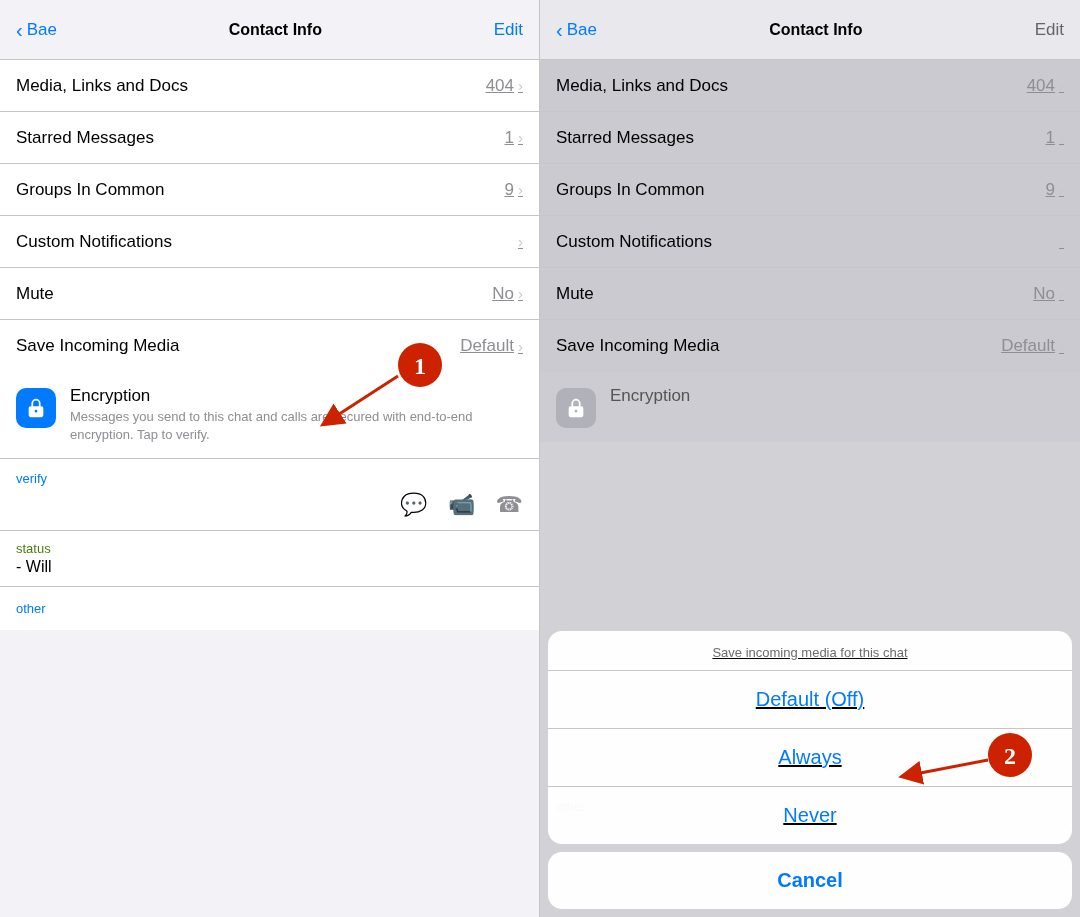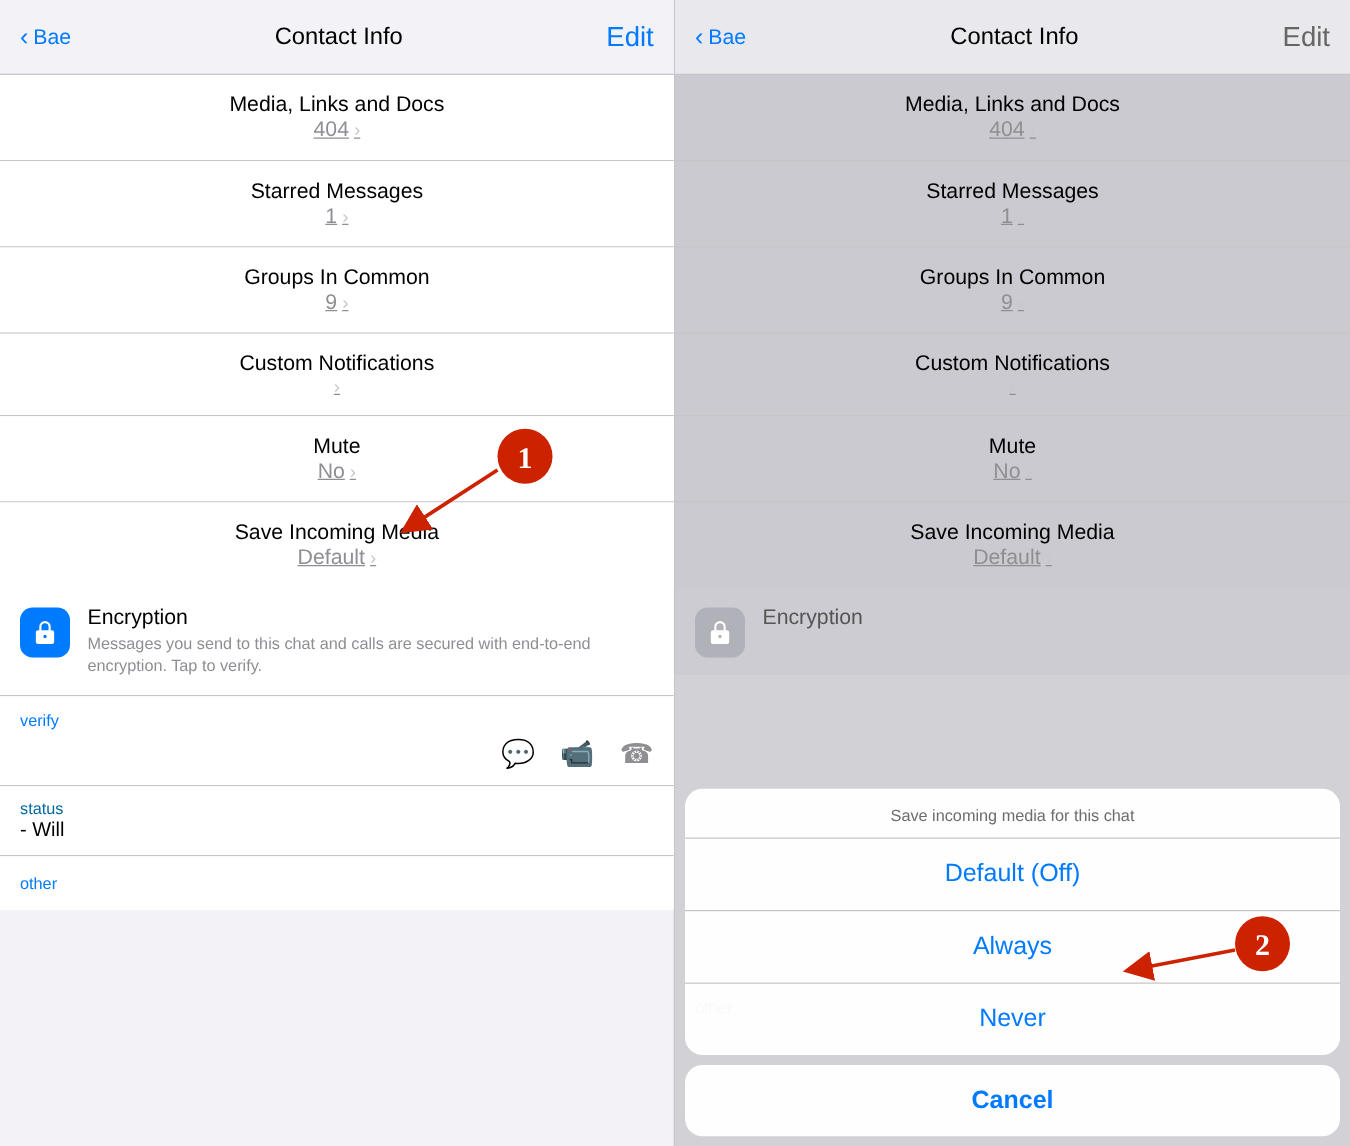--- a/index.html
+++ b/index.html
@@ -56,46 +56,45 @@
       gap: 4px;
     }
 
     .nav-chevron {
       font-size: 20px;
       color: #007aff;
       line-height: 1;
     }
 
     .nav-title {
-      font-size: 19px;
-      font-weight: 400;
+      font-size: 16px;
+      font-weight: 700;
       color: #000;
     }
 
     .nav-edit {
       color: #007aff;
-      font-size: 22px;
+      font-size: 17px;
       cursor: pointer;
     }
 
     
     .list-section {
       background: #fff;
       margin-top: 0;
     }
 
     .list-row {
       display: flex;
       align-items: center;
       justify-content: space-between;
       padding: 14px 16px;
       border-bottom: 1px solid #c6c6c8;
       background: #fff;
       min-height: 52px;
-      flex-direction: column;
     }
 
     .list-row:last-child {
       border-bottom: none;
     }
 
     .row-label {
       font-size: 17px;
       color: #000;
     }
@@ -182,21 +181,21 @@
     }
 
     .status-field {
       background: #fff;
       padding: 10px 16px;
       border-bottom: 1px solid #c6c6c8;
     }
 
     .status-label {
       font-size: 13px;
-      color: #0369a1;
+      color: #4d7c0f;
     }
 
     .status-value {
       font-size: 16px;
       color: #000;
       margin-top: 2px;
     }
 
     .other-field {
       background: #fff;
@@ -244,20 +243,21 @@
       right: 0;
       z-index: 10;
       padding: 0 8px 8px;
     }
 
     .action-sheet-main {
       background: rgba(255,255,255,0.97);
       border-radius: 14px;
       margin-bottom: 8px;
       overflow: hidden;
+      text-decoration: underline;
     }
 
     .action-sheet-title {
       font-size: 13px;
       color: #6c6c70;
       text-align: center;
       padding: 14px 16px 10px;
       border-bottom: 1px solid #c6c6c8;
     }
 

